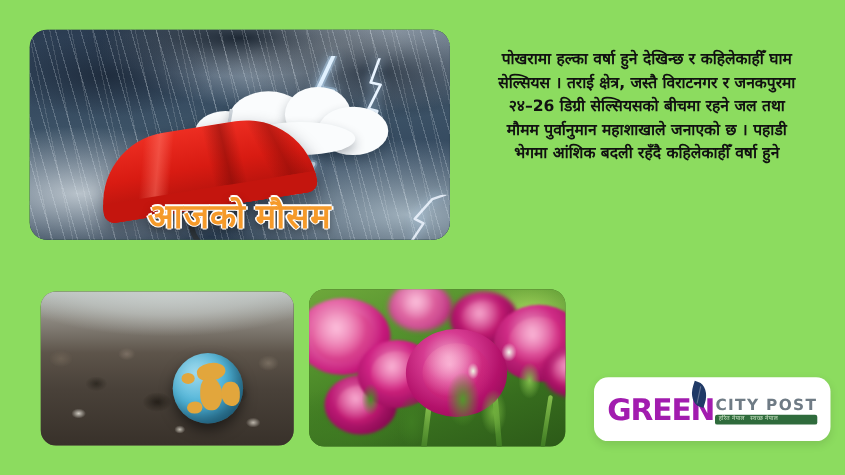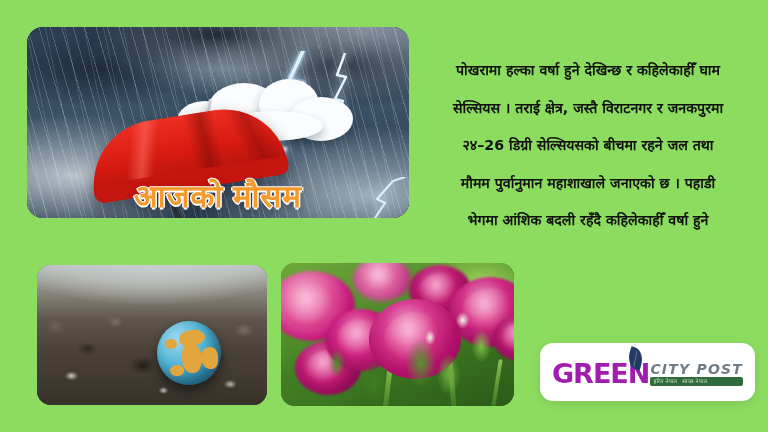--- a/index.html
+++ b/index.html
@@ -98,38 +98,38 @@
   }
   .handle{
     position:absolute;left:84px;top:74px;width:34px;height:34px;
     border:5px solid #2c3338;border-top-color:transparent;border-right-color:transparent;
     border-radius:0 0 0 30px;transform:rotate(-12deg);
   }
 
   
   .weather-title{
     position:absolute;left:0;right:0;bottom:-2px;text-align:center;
-    font-family:Liberation Sans, sans-serif;
+    font-family:Liberation Serif, serif;
     font-size:31px;font-weight:700;letter-spacing:1px;
     color:#f59a2a;
     text-shadow:
       -1.5px 0 0 #ffffff, 1.5px 0 0 #ffffff, 0 -1.5px 0 #ffffff, 0 1.5px 0 #ffffff,
       0 4px 8px rgba(0,0,0,.55);
     padding-bottom:4px;
   }
 
   
   .forecast{
     position:absolute;left:419px;top:44px;width:338px;
     text-align:center;
     font-family:"DejaVu Sans","Liberation Sans",sans-serif;
     font-size:14.2px;line-height:21.5px;font-weight:600;
     color:#111111;
   }
-  .forecast p{margin:16px;}
+  .forecast p{margin:0;}
 
   
   .photo{position:absolute;border-radius:14px;overflow:hidden;}
   .photo-globe{left:37px;top:265px;width:230px;height:140px;background:#4a423a;}
   .photo-flowers{left:281px;top:263px;width:233px;height:143px;background:#3f6b22;}
 
   
   .dump{position:absolute;inset:0;
     background:
       radial-gradient(ellipse 90% 46% at 50% -4%, #c9cfcd 0%, rgba(201,207,205,.55) 42%, rgba(201,207,205,0) 72%),
@@ -217,21 +217,21 @@
   .logo{position:relative;display:flex;align-items:flex-end;height:30px;}
   .logo-green{
     font-family:"DejaVu Sans","Liberation Sans",sans-serif;
     font-size:27px;font-weight:700;letter-spacing:-1px;
     color:#a21caf;line-height:26px;
   }
   .logo-right{display:flex;flex-direction:column;margin-left:1px;padding-bottom:1px;}
   .logo-citypost{
     font-family:"DejaVu Sans","Liberation Sans",sans-serif;
     font-size:14px;font-weight:700;letter-spacing:1.2px;
-    color:#6f7b85;line-height:14px;font-style:italic;
+    color:#6f7b85;line-height:14px;
   }
   .logo-tag{
     margin-top:1px;background:#2f6b3c;border-radius:2px;
     padding:1px 3px;color:#cfe6c8;
     font-family:"DejaVu Sans","Liberation Sans",sans-serif;
     font-size:5.4px;line-height:7px;letter-spacing:.2px;white-space:nowrap;
     display:flex;gap:5px;
   }
   .logo-tag span{display:inline-block;}
   .leaf{

